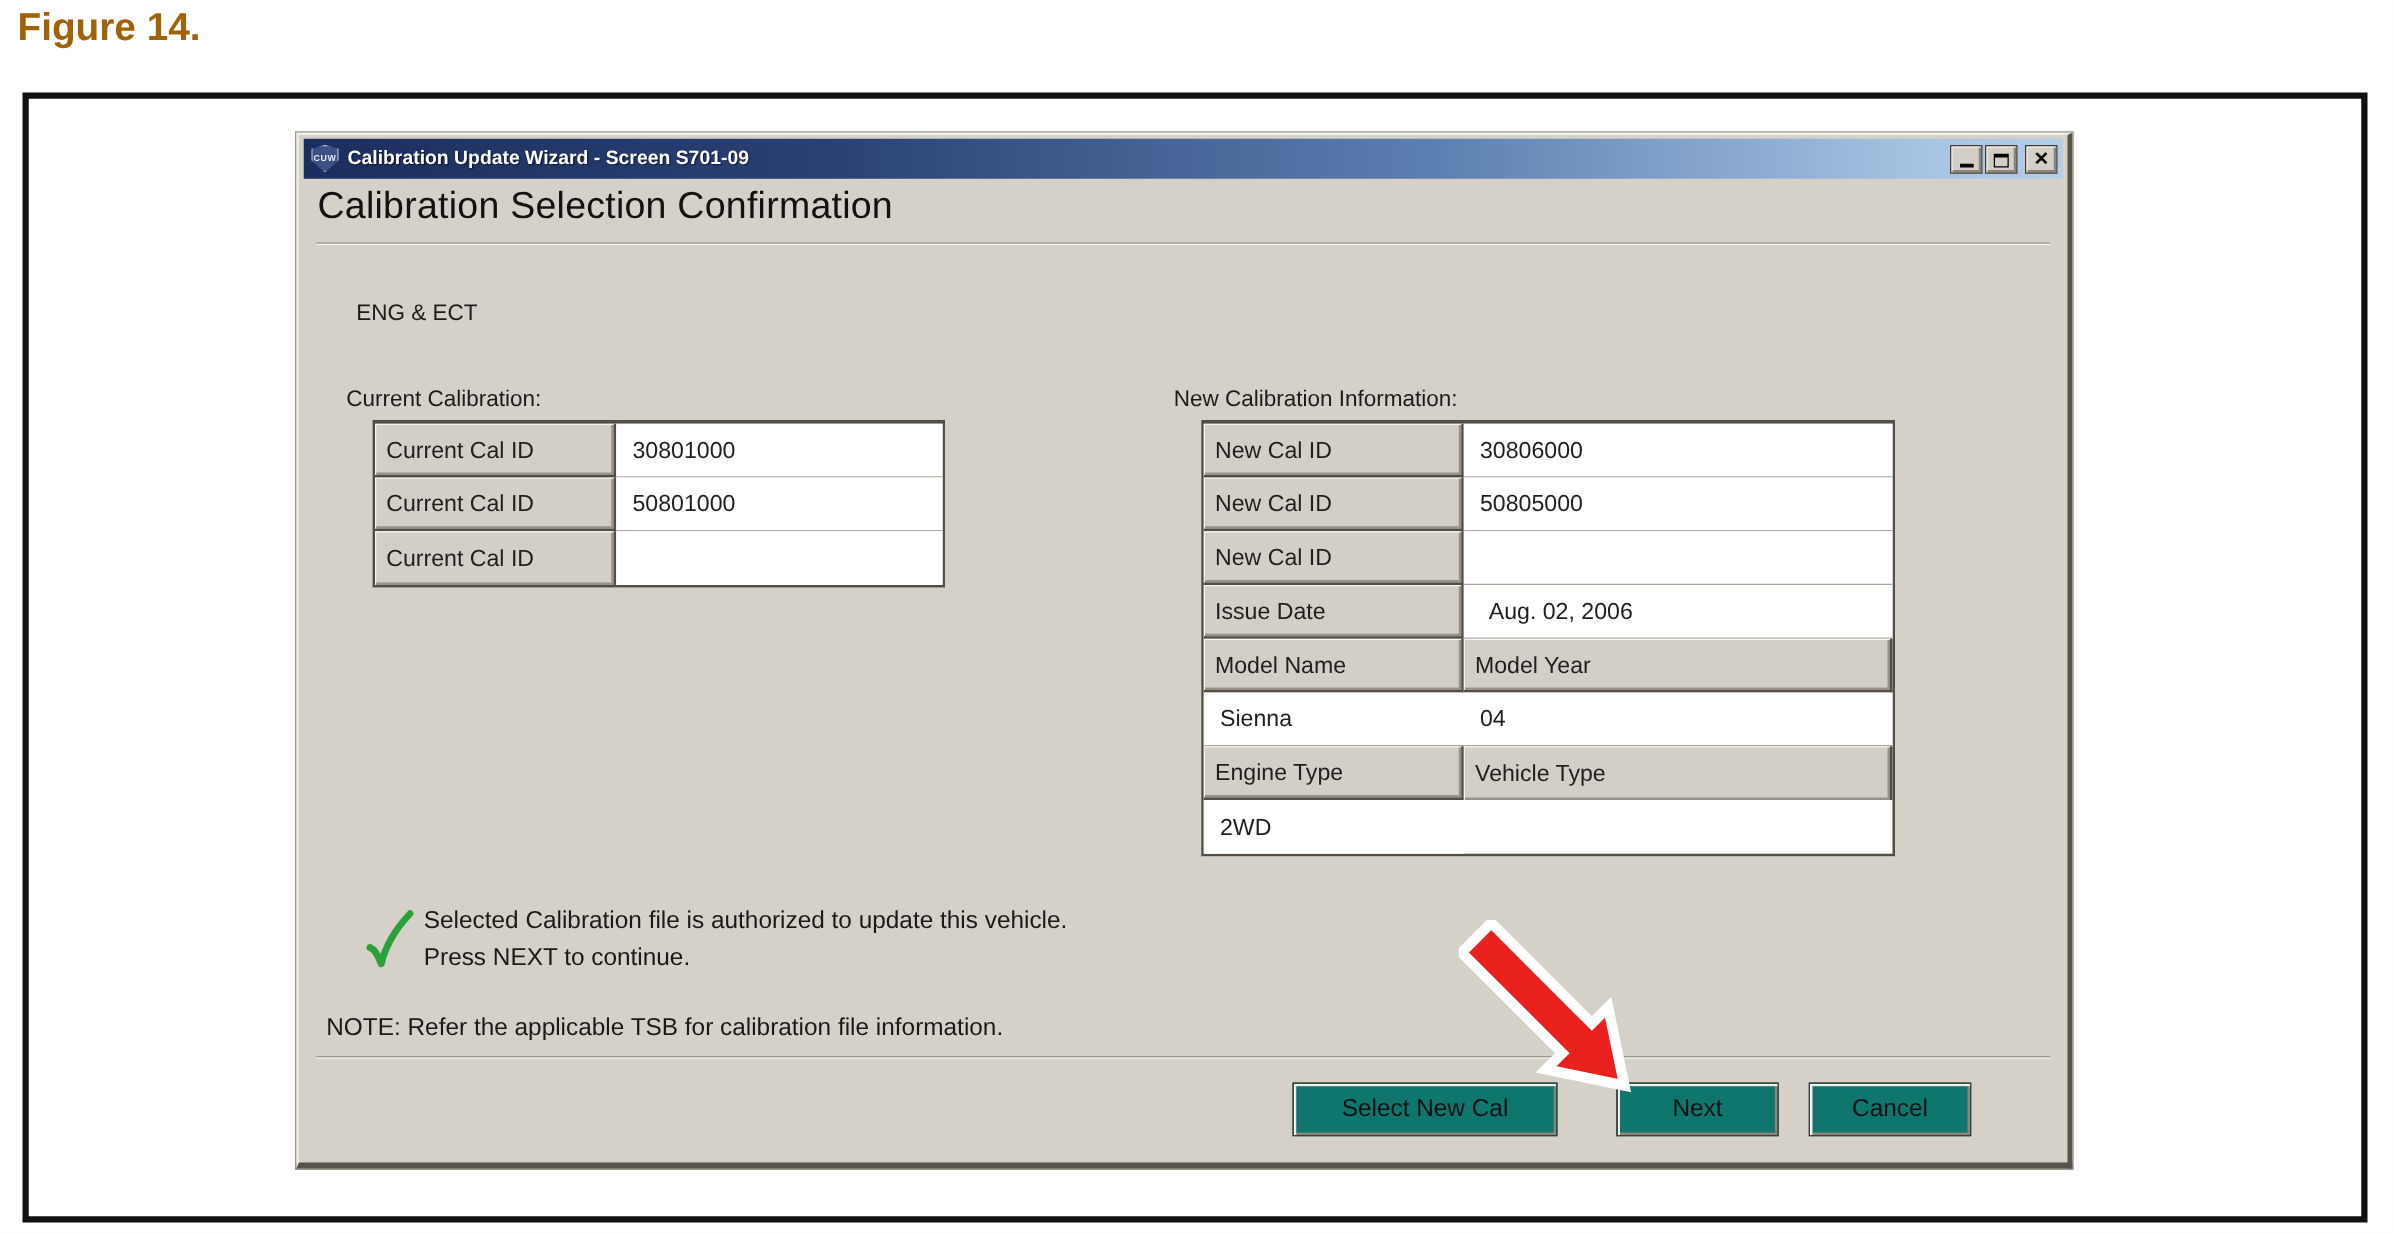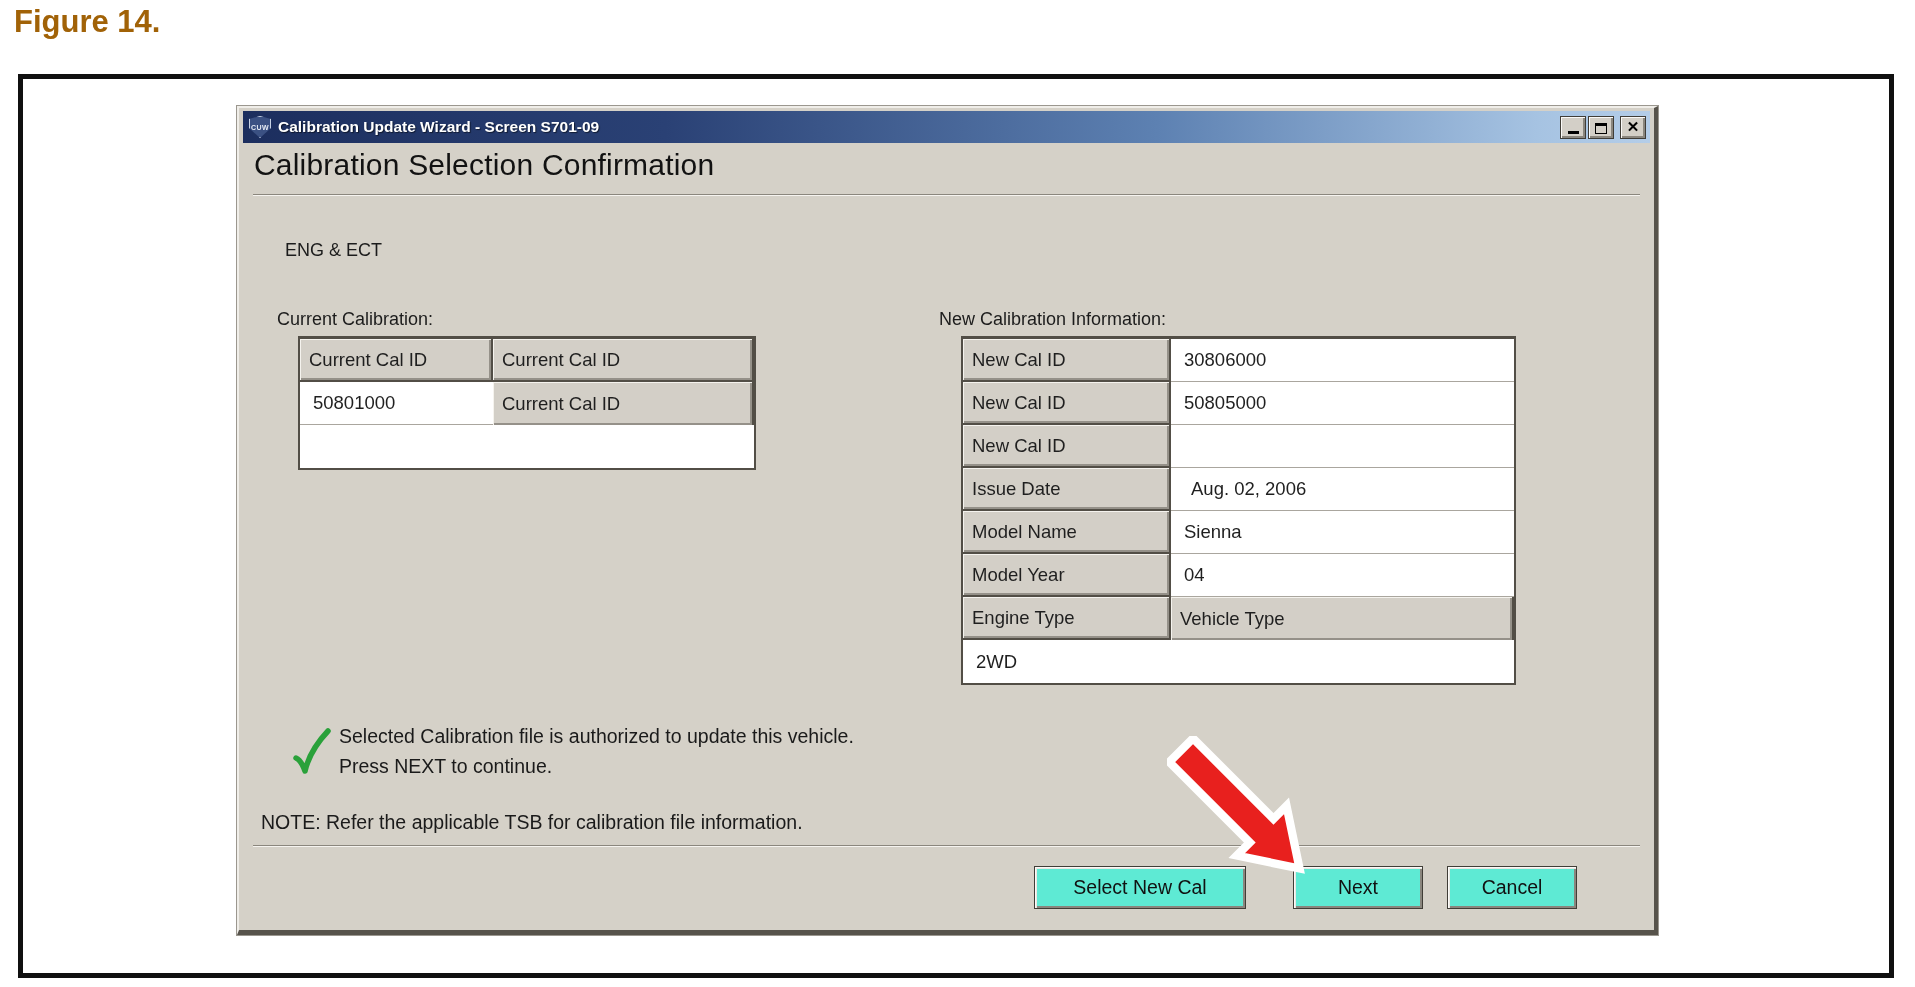--- a/index.html
+++ b/index.html
@@ -89,21 +89,21 @@
   .status-line2 { position: absolute; left: 100px; top: 647px; font-size: 19.5px; color: #1a1a1a; }
   .note-line    { position: absolute; left: 22px;  top: 703px; font-size: 19.5px; color: #1a1a1a; }
 
   .bottom-rule {
     position: absolute; left: 14px; right: 14px; top: 737px; height: 2px;
     border-top: 1px solid #8b877e; border-bottom: 1px solid #f6f4f0;
   }
 
   .dlg-btn {
     position: absolute; top: 758px; height: 43px;
-    background: #5eead4; font-size: 19.5px; color: #111;
+    background: #0f766e; font-size: 19.5px; color: #111;
     border: 1px solid #403d37;
     box-shadow: inset 1px 1px 0 #fbfaf8, inset 2px 2px 0 #e9e7e1, inset -2px -2px 0 #8a867e;
     display: flex; align-items: center; justify-content: center;
     font-family: "Liberation Sans", sans-serif; cursor: default;
   }
   .btn-select-new-cal { left: 795px;  width: 212px; }
   .btn-next           { left: 1018px; width: 130px; margin-left: 36px; }
   .btn-cancel         { left: 1208px; width: 130px; }
 
   .red-arrow { position: absolute; left: 928px; top: 628px; width: 142px; height: 142px; pointer-events: none; }
@@ -134,39 +134,40 @@
   </div>
 
   <div class="page-heading">Calibration Selection Confirmation</div>
   <div class="heading-rule"></div>
 
   <div class="ecu-label">ENG &amp; ECT</div>
 
   <div class="section-label label-current">Current Calibration:</div>
   <div class="cal-table table-current">
     <div class="cell label">Current Cal ID</div>
+    <div class="cell value">30801000</div>
     <div class="cell label">Current Cal ID</div>
     <div class="cell value">50801000</div>
     <div class="cell label last">Current Cal ID</div>
     <div class="cell value last"></div>
   </div>
 
   <div class="section-label label-new">New Calibration Information:</div>
   <div class="cal-table table-new">
     <div class="cell label">New Cal ID</div>
     <div class="cell value">30806000</div>
     <div class="cell label">New Cal ID</div>
     <div class="cell value">50805000</div>
     <div class="cell label">New Cal ID</div>
     <div class="cell value"></div>
     <div class="cell label">Issue Date</div>
     <div class="cell value indent">Aug. 02, 2006</div>
     <div class="cell label">Model Name</div>
+    <div class="cell label">Model Year</div>
     <div class="cell value">Sienna</div>
-    <div class="cell label">Model Year</div>
     <div class="cell value">04</div>
     <div class="cell label">Engine Type</div>
     <div class="cell label last">Vehicle Type</div>
     <div class="cell value last">2WD</div>
   </div>
 
   <svg class="status-check" viewBox="0 0 44 52">
     <path d="M5 32 Q10 34 14 45 Q19 24 37 5" fill="none" stroke="#2aa13a" stroke-width="5.5" stroke-linecap="round" stroke-linejoin="round"></path>
   </svg>
   <div class="status-line1">Selected Calibration file is authorized to update this vehicle.</div>

